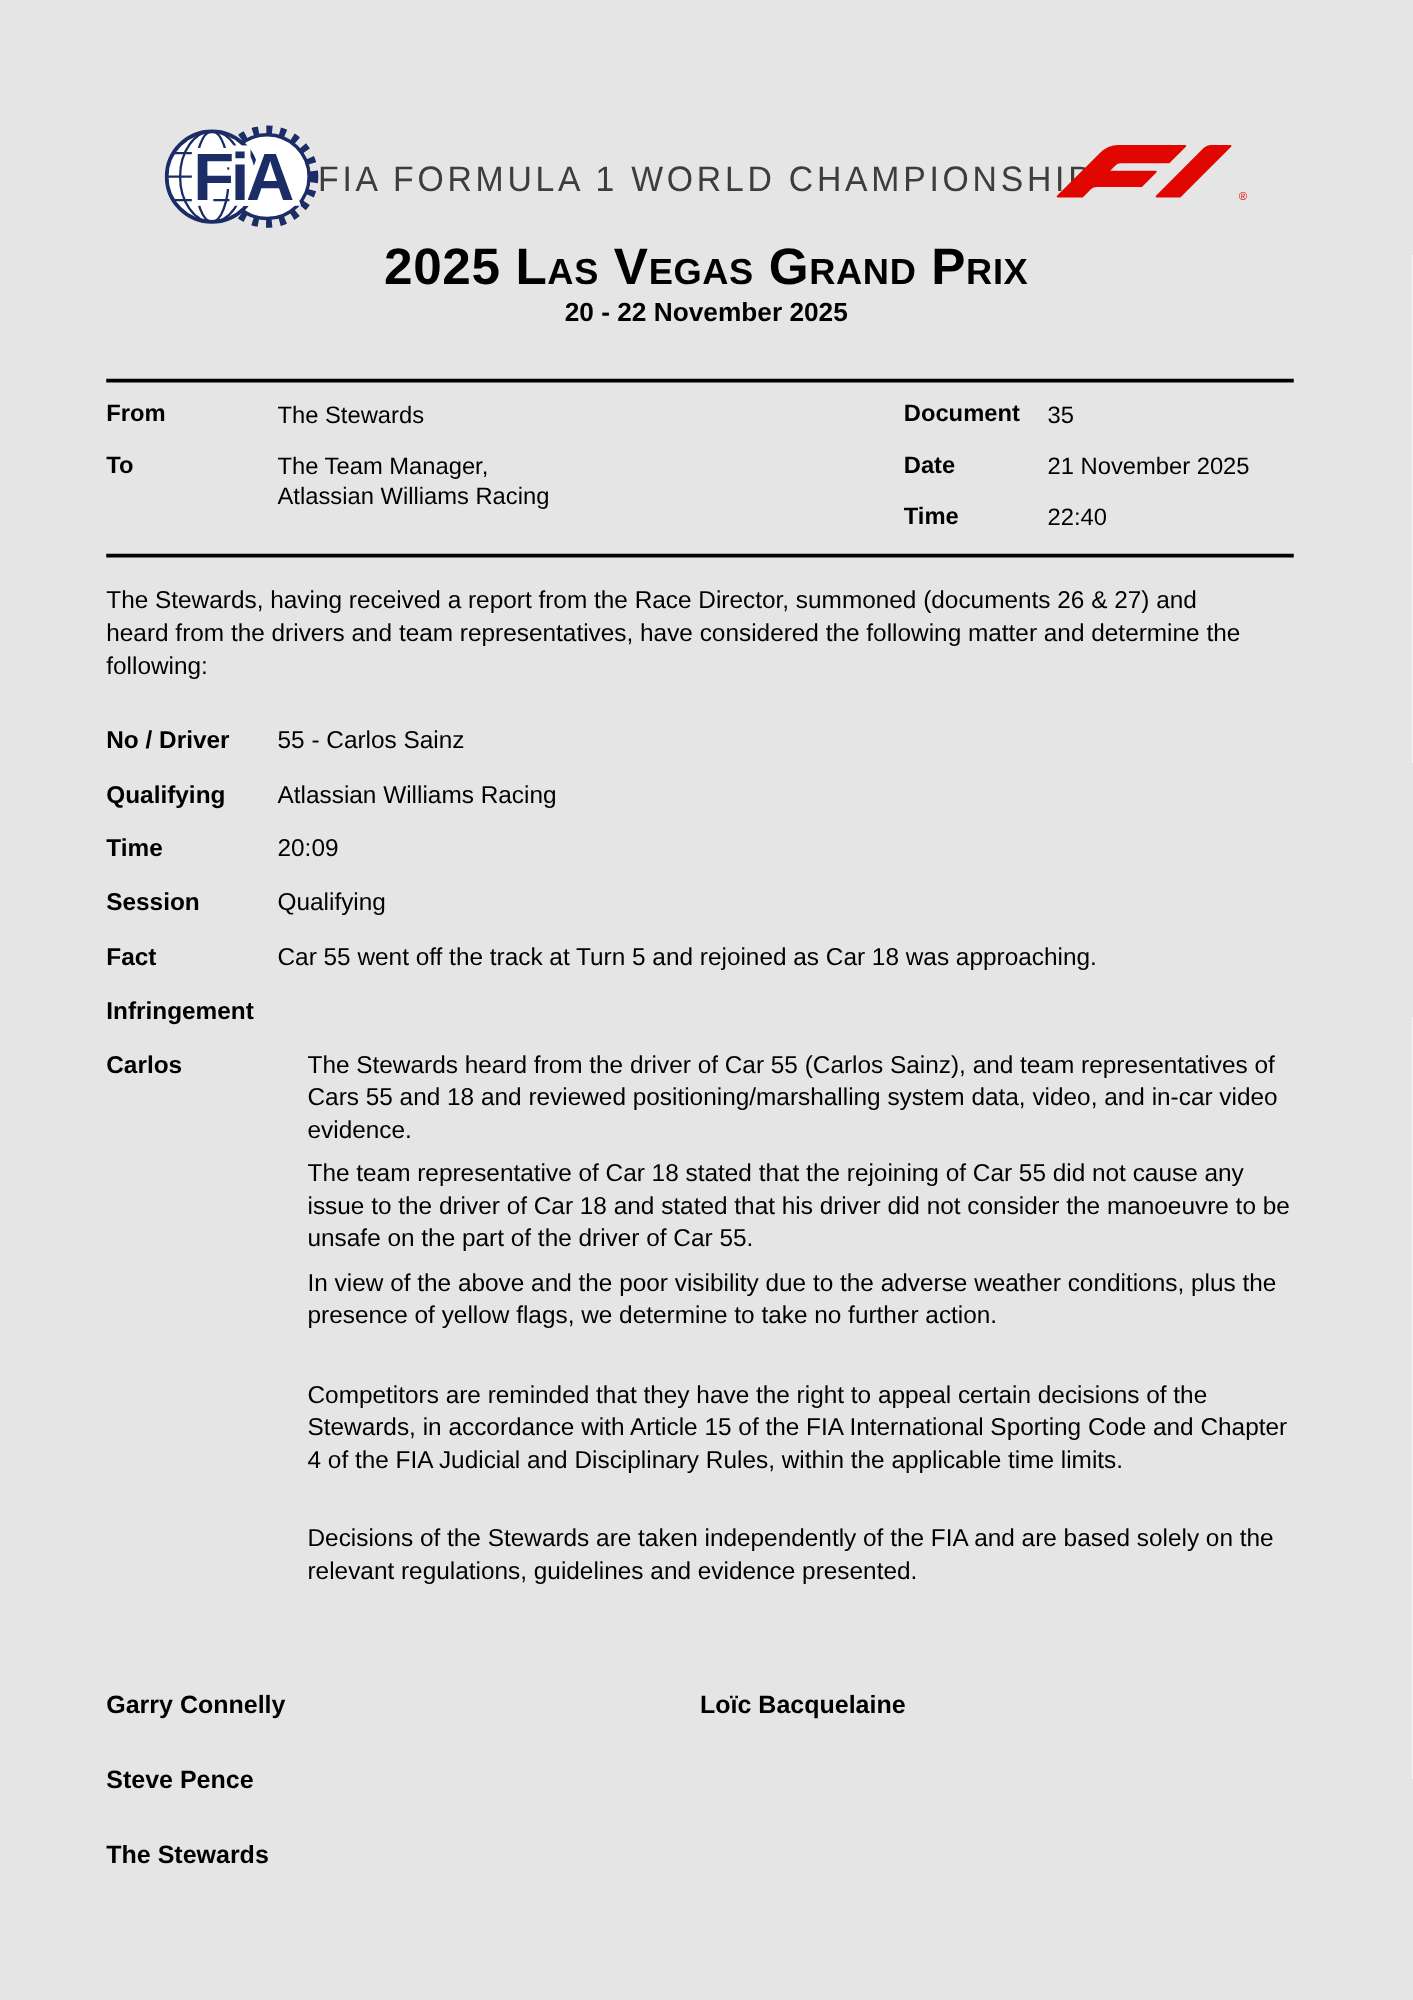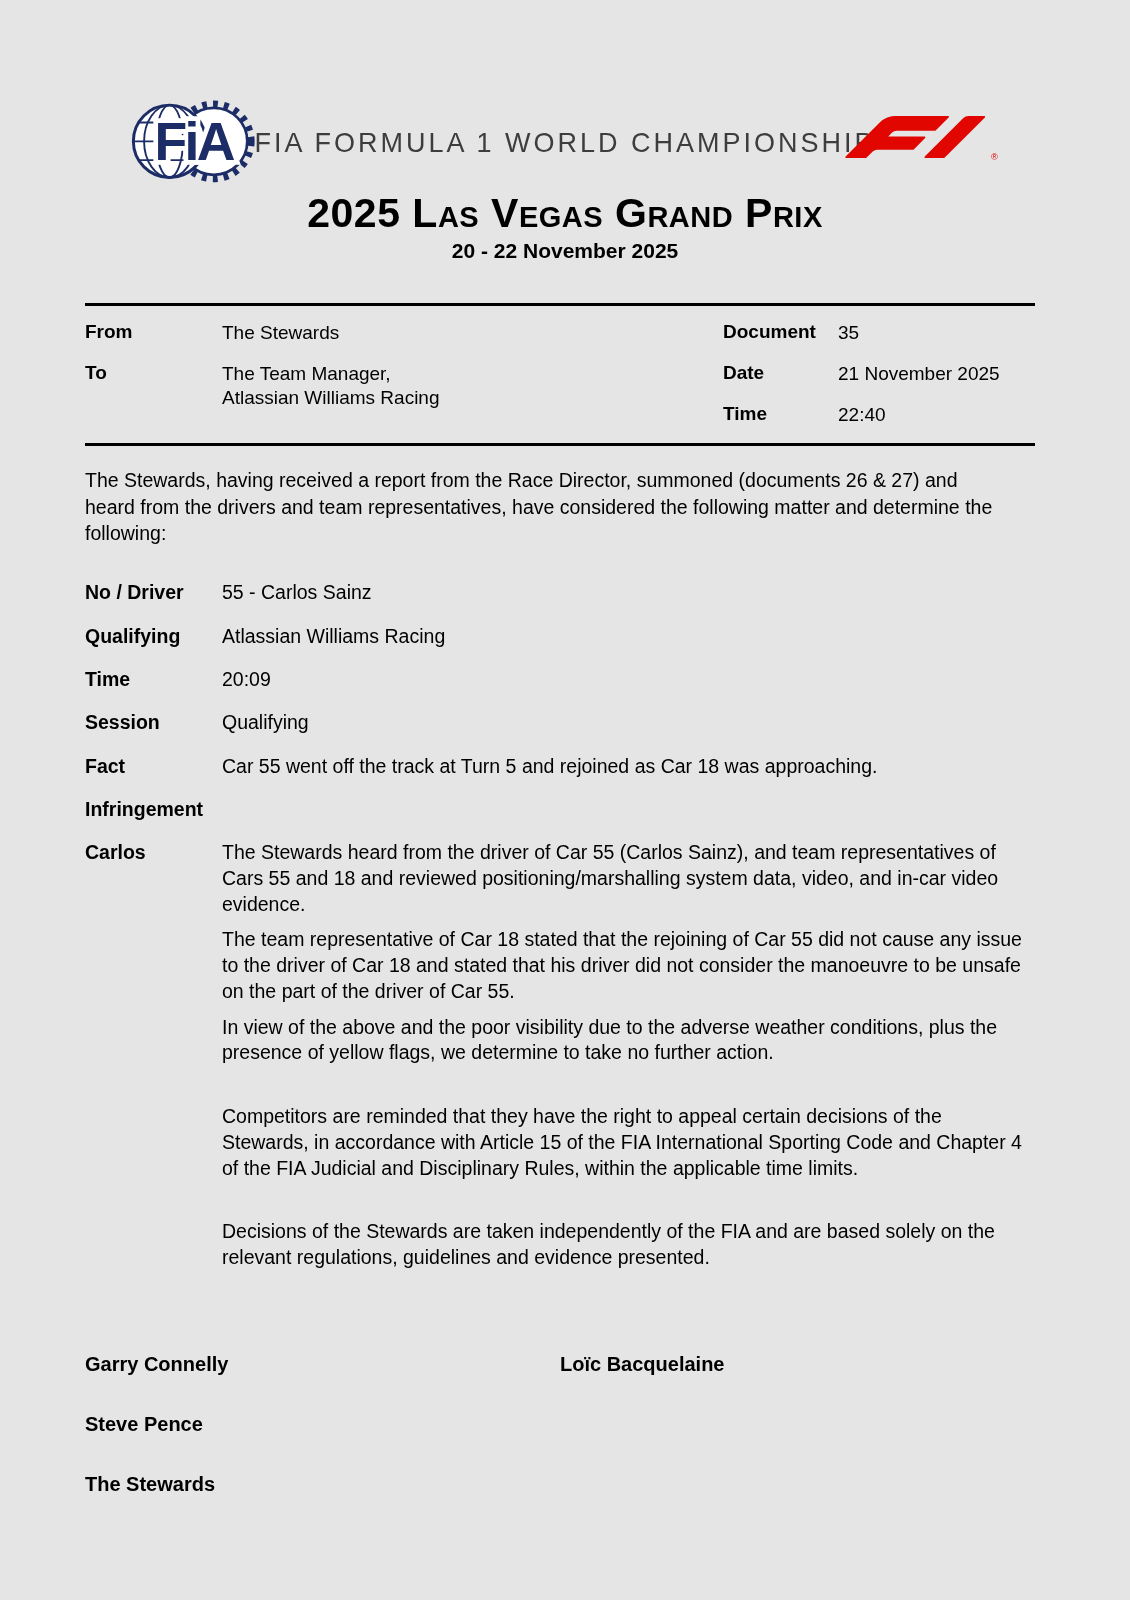--- a/index.html
+++ b/index.html
@@ -52,21 +52,21 @@
   }
 
   
   .fields { margin-top: 34px; }
   .field-row { display: flex; margin-bottom: 18px; }
   .field-label { width: 137px; flex: 0 0 137px; font-weight: 700; font-size: 19.5px; line-height: 1.3; }
   .field-value { font-size: 19.5px; line-height: 1.3; max-width: 805px; }
 
   
   .reason-row { display: flex; margin-top: 18px; }
-  .reason-paragraphs { max-width: 800px; }
+  .reason-paragraphs { max-width: 800px; margin-left: 24px; }
   .reason-paragraphs p { font-size: 19.5px; line-height: 1.32; margin-bottom: 10px; }
   .reason-paragraphs p.gap-before { margin-top: 38px; }
 
   
   .signatures { margin-top: 72px; }
   .sig-row { display: flex; margin-bottom: 37px; }
   .sig-left { width: 475px; font-weight: 700; font-size: 20px; }
   .sig-right { font-weight: 700; font-size: 20px; }
   .sig-footer { font-weight: 700; font-size: 20px; margin-top: 1px; }
 </style>

